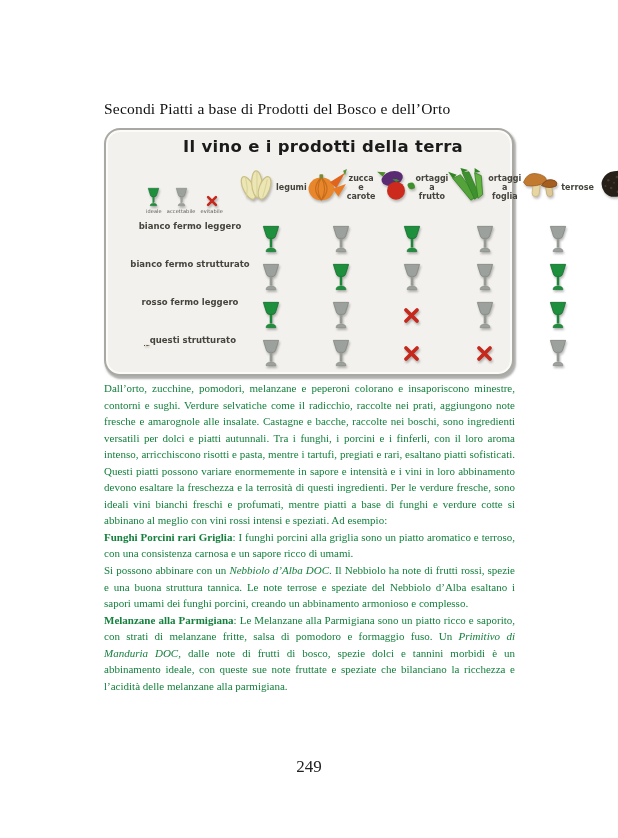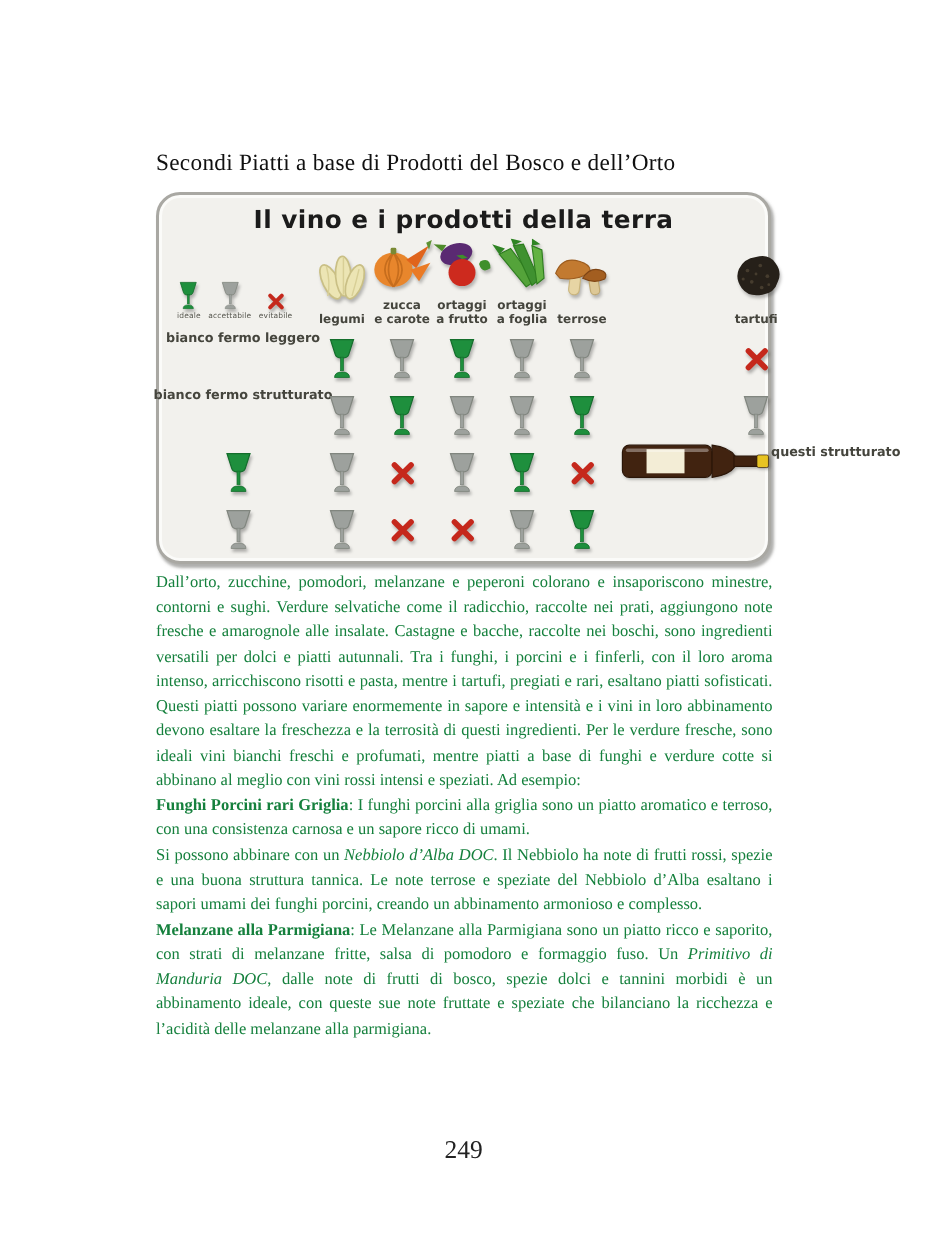--- a/index.html
+++ b/index.html
@@ -5,26 +5,26 @@
   html,body{margin:0;padding:0;background:#fff;}
   .page{position:relative;width:618px;height:838px;background:#ffffff;overflow:hidden;
         font-family:"Liberation Serif",serif;color:#141414;}
   .heading{position:absolute;left:104px;top:100px;width:420px;margin:0;
            font-family:"Liberation Serif",serif;font-weight:normal;font-size:15.5px;
            letter-spacing:.2px;color:#101010;}
   
   .panel{position:absolute;left:104px;top:128px;width:410px;height:248px;box-sizing:border-box;
          background:#f2f1ed;border:2px solid #a9a8a3;border-radius:16px;
          box-shadow:1.5px 2.5px 2px rgba(110,110,105,.55), inset 0 0 0 2px #fbfbf9;
-         font-family:"DejaVu Sans",sans-serif;}
+         font-family:"DejaVu Sans",sans-serif;padding-left:28px;}
   .panel-title{text-align:center;font-weight:bold;font-size:16.5px;color:#1b1b1b;
                padding-top:7px;letter-spacing:.3px;}
   .grid{display:grid;grid-template-columns:98px repeat(6,1fr);padding:0 6px 0 4px;margin-top:2px;}
   .cell{display:flex;}
-  .hcell{flex-direction:column;align-items:center;justify-content:flex-end;height:60px;padding-bottom:2px;}
+  .hcell{flex-direction:row;align-items:center;justify-content:flex-end;height:60px;padding-bottom:2px;}
   .collabel{font-size:8px;font-weight:bold;color:#45453d;text-align:center;
             white-space:pre-line;line-height:1.12;margin-top:1px;}
   .legendcell{align-items:flex-end;justify-content:flex-start;gap:5px;padding:0 0 4px 8px;height:60px;box-sizing:border-box;}
   .legend-item{display:flex;flex-direction:column;align-items:center;gap:1px;}
   .legend-label{font-size:5px;color:#55554d;letter-spacing:.1px;}
   .winecell{flex-direction:row;justify-content:center;align-items:flex-start;
             height:38px;padding-left:6px;box-sizing:border-box;}
   .winelabel{font-size:8.5px;font-weight:bold;color:#45453d;margin-top:1px;white-space:nowrap;}
   .paircell{align-items:center;justify-content:center;height:38px;}
   .picon{display:inline-flex;filter:drop-shadow(1.5px 2px 1px rgba(0,0,0,.28));}
@@ -273,20 +273,31 @@
         </div>
         <div class="cell paircell">
           <span class="picon">
             <svg width="22" height="28" viewBox="0 0 24 31">
     <path d="M3.5 1.5 H20.5 L17 12.5 Q16.2 15 13.4 15 H10.6 Q7.8 15 7 12.5 Z" fill="#9da19d" stroke="#81867f" stroke-width="0.9"></path>
     <rect x="10.9" y="14.5" width="2.2" height="10" fill="#9da19d" stroke="#81867f" stroke-width="0.5"></rect>
     <path d="M6.5 29.5 Q6.5 25.5 12 25.5 Q17.5 25.5 17.5 29.5 Z" fill="#9da19d" stroke="#81867f" stroke-width="0.6"></path>
   </svg>
           </span>
         </div>
+        <div class="cell winecell">
+          <svg class="bottle" width="100" height="23" viewBox="0 0 130 30">
+    <rect x="1" y="1" width="78" height="28" rx="6" fill="#bc3a2e" stroke="#8e261d" stroke-width="1"></rect>
+    <path d="M79 1 Q94 3 99 10.5 L99 19.5 Q94 27 79 29 Z" fill="#bc3a2e" stroke="#8e261d" stroke-width="1"></path>
+    <rect x="98" y="10.5" width="24" height="9" fill="#bc3a2e" stroke="#8e261d" stroke-width="1"></rect>
+    <rect x="118" y="9.5" width="10" height="11" rx="1.5" fill="#8f8f89" stroke="#8e261d" stroke-width="0.6"></rect>
+    <rect x="22" y="4.5" width="33" height="21" fill="#fdf9f2"></rect>
+    <rect x="4" y="4" width="72" height="3" rx="1.5" fill="#ffffff" opacity="0.35"></rect>
+  </svg>
+          <div class="winelabel">rosso fermo leggero</div>
+        </div>
         <div class="cell paircell">
           <span class="picon">
             <svg width="22" height="28" viewBox="0 0 24 31">
     <path d="M3.5 1.5 H20.5 L17 12.5 Q16.2 15 13.4 15 H10.6 Q7.8 15 7 12.5 Z" fill="#1e8f3d" stroke="#146e2c" stroke-width="0.9"></path>
     <rect x="10.9" y="14.5" width="2.2" height="10" fill="#1e8f3d" stroke="#146e2c" stroke-width="0.5"></rect>
     <path d="M6.5 29.5 Q6.5 25.5 12 25.5 Q17.5 25.5 17.5 29.5 Z" fill="#1e8f3d" stroke="#146e2c" stroke-width="0.6"></path>
   </svg>
           </span>
         </div>
         <div class="cell paircell">

